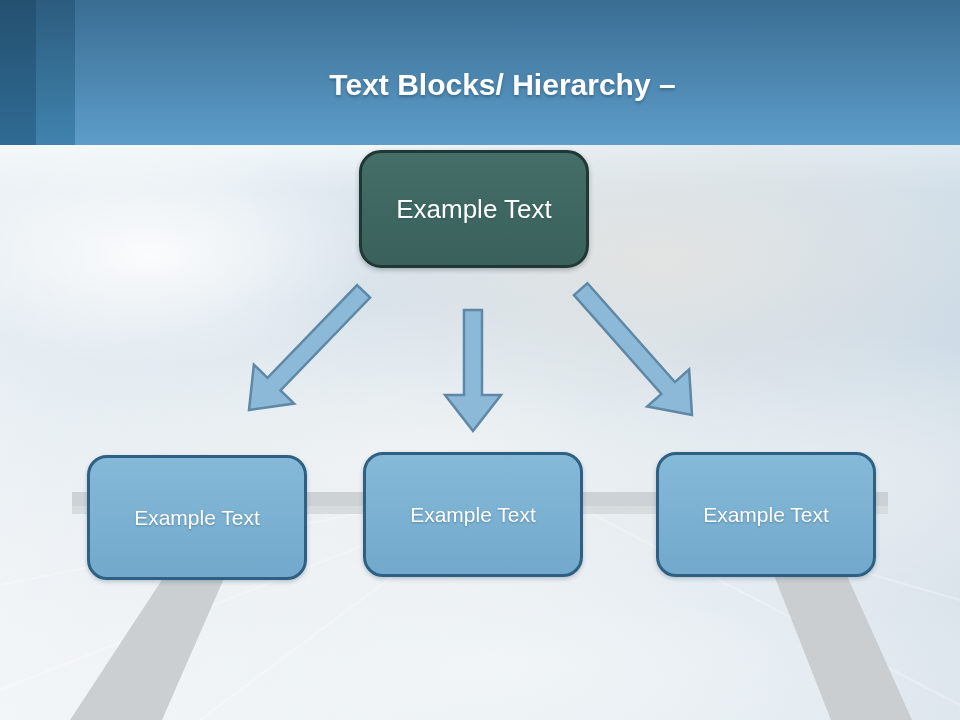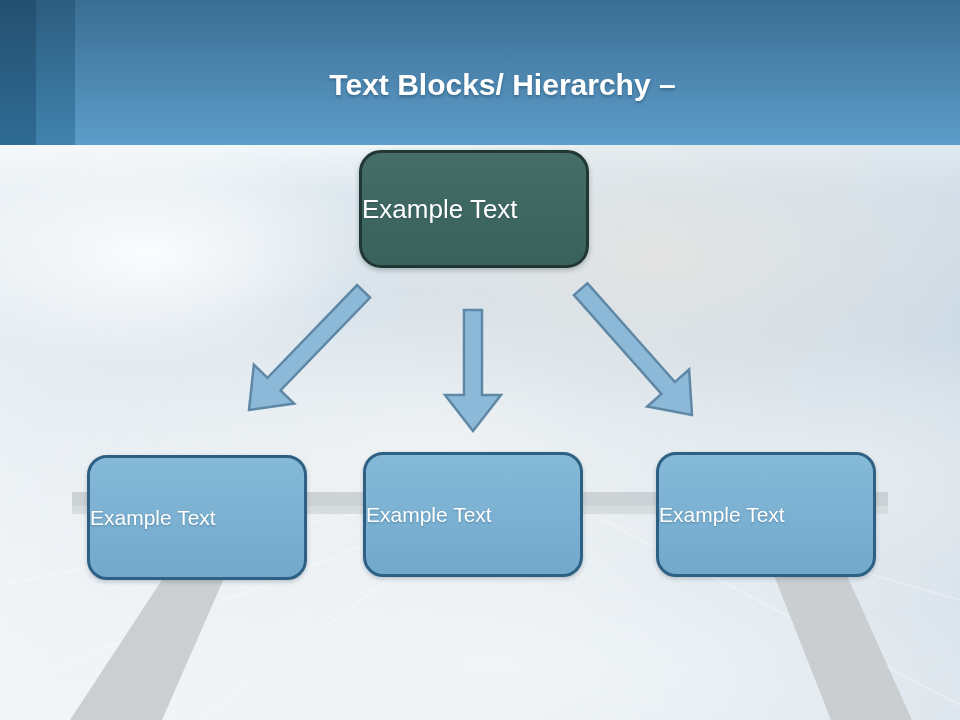--- a/index.html
+++ b/index.html
@@ -56,21 +56,21 @@
   .arrow {
     fill:var(--arrow-fill,#8cb9d8);
     stroke:var(--arrow-stroke,#5f87a6);
     stroke-width:2.5;
     stroke-linejoin:miter;
   }
 
   
   .node {
     position:absolute; box-sizing:border-box;
-    display:flex; align-items:center; 
+    display:flex; align-items:center; justify-content:center;
     color:#ffffff; text-align:center;
     text-shadow:0 1px 2px rgba(30,60,80,0.35);
   }
   .root-box {
     left:359px; top:150px; width:230px; height:118px;
     border-radius:22px;
     border:3px solid var(--root-border,#203733);
     background:linear-gradient(180deg,
       var(--root-fill-top,#446e67), var(--root-fill-bottom,#3a615c));
     font-size:26px;

